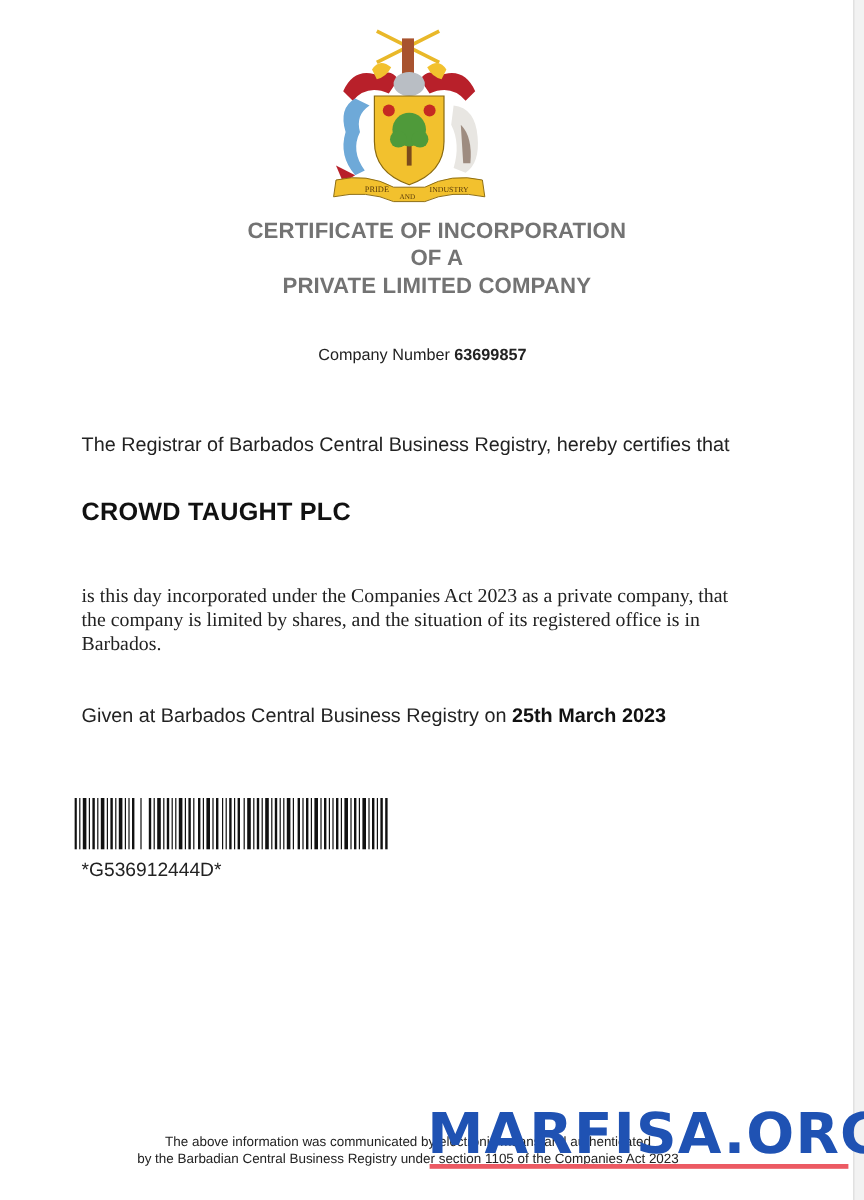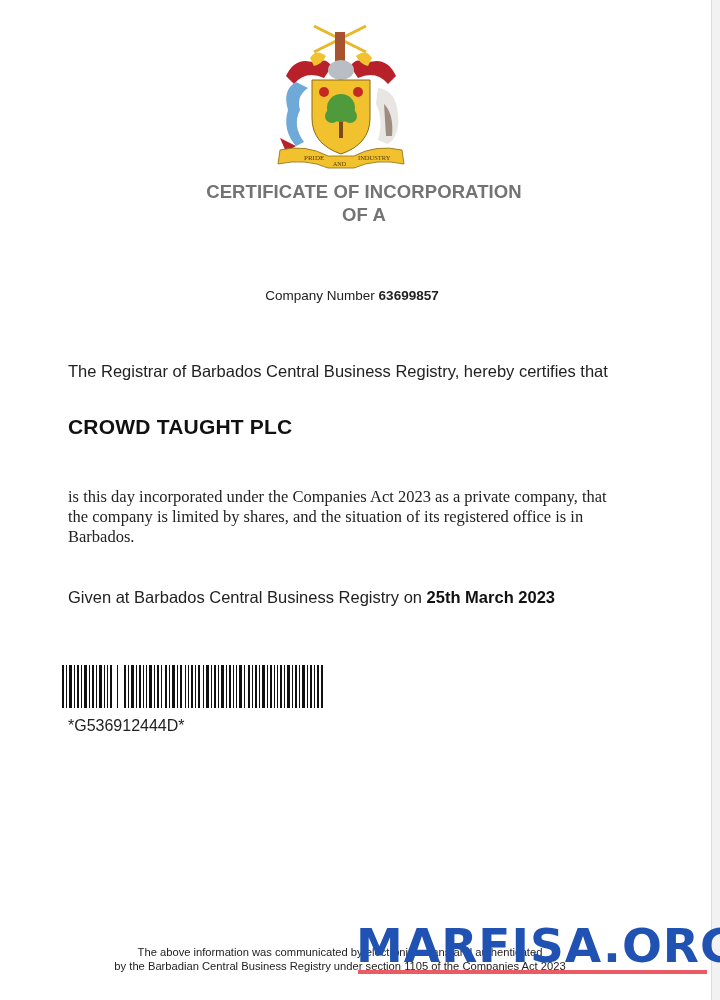--- a/index.html
+++ b/index.html
@@ -62,20 +62,21 @@
     <path d="M14 132 Q40 126 62 138 L88 138 Q110 126 136 132 L138 146 Q110 140 88 150 L62 150 Q40 140 12 146 Z" fill="#f2c12e" stroke="#8a6a10" stroke-width="0.8"></path>
     <text x="38" y="142" font-size="7" font-family="'Liberation Serif', serif" fill="#5a3b0a">PRIDE</text>
     <text x="67" y="148" font-size="6" font-family="'Liberation Serif', serif" fill="#5a3b0a">AND</text>
     <text x="92" y="142" font-size="6.5" font-family="'Liberation Serif', serif" fill="#5a3b0a">INDUSTRY</text>
   </svg>
 </div>
 
 <div class="title">
   <div>CERTIFICATE OF INCORPORATION</div>
   <div>OF A</div>
+  <div>PRIVATE LIMITED COMPANY</div>
 </div>
 
 <div class="compnum">
   <span>Company Number</span>
   <b>63699857</b>
 </div>
 
 <div class="para p1">The Registrar of Barbados Central Business Registry, hereby certifies that</div>
 
 <div class="company">CROWD TAUGHT PLC</div>

